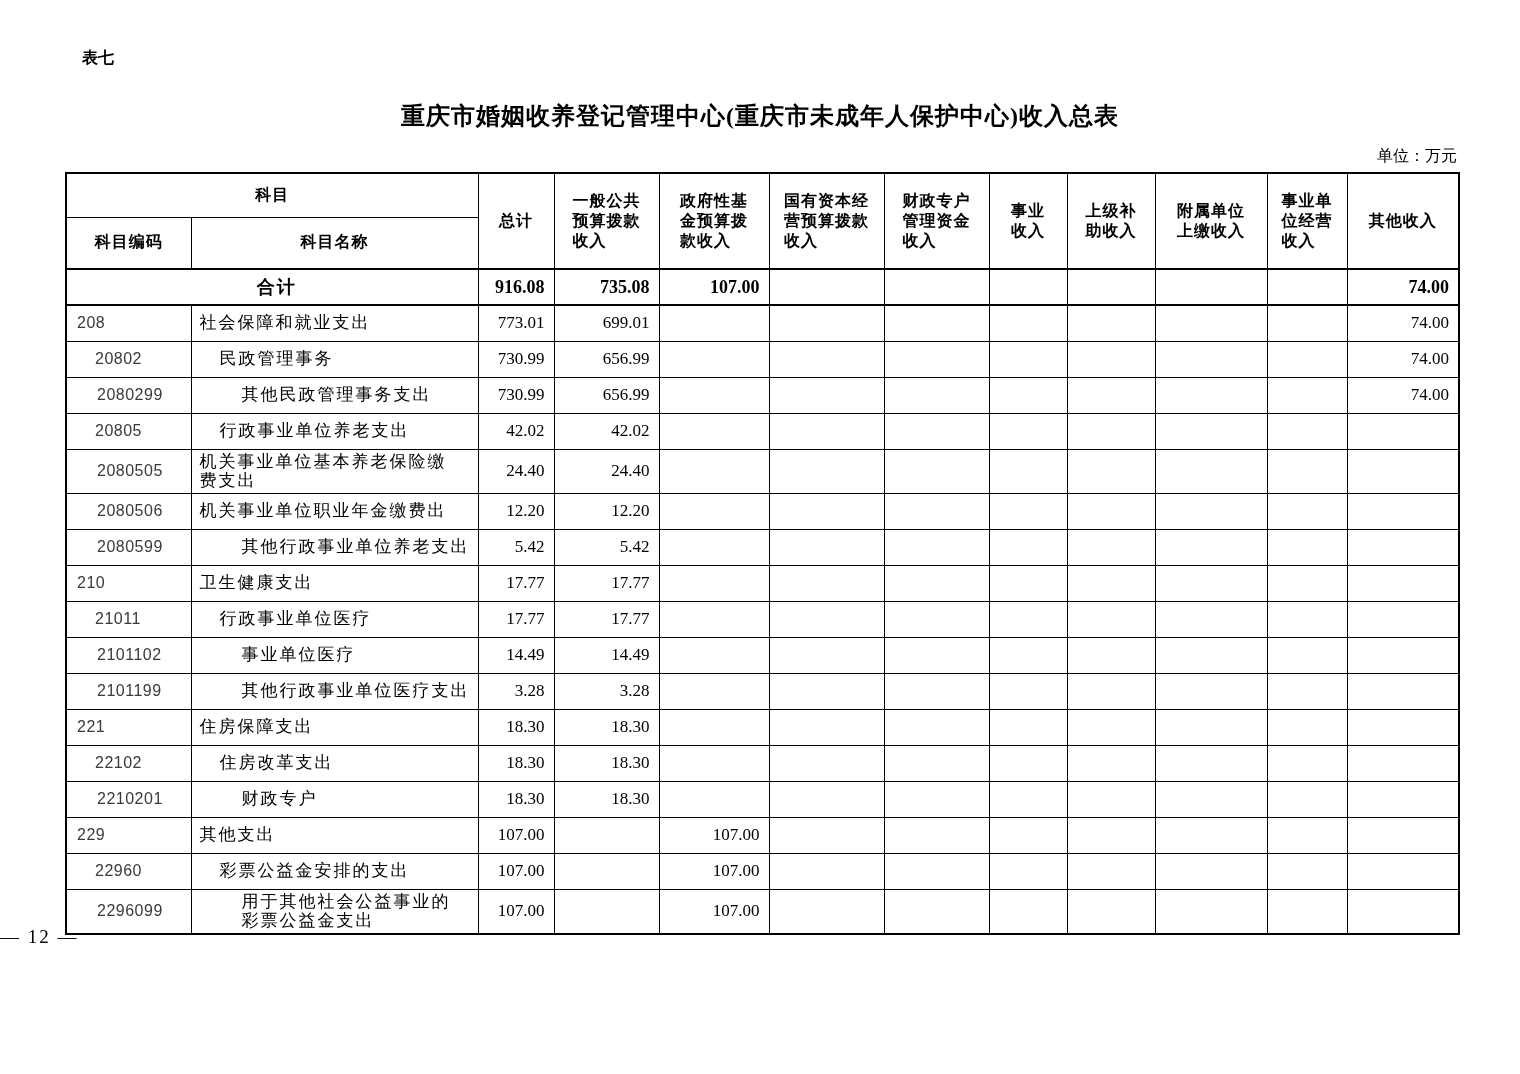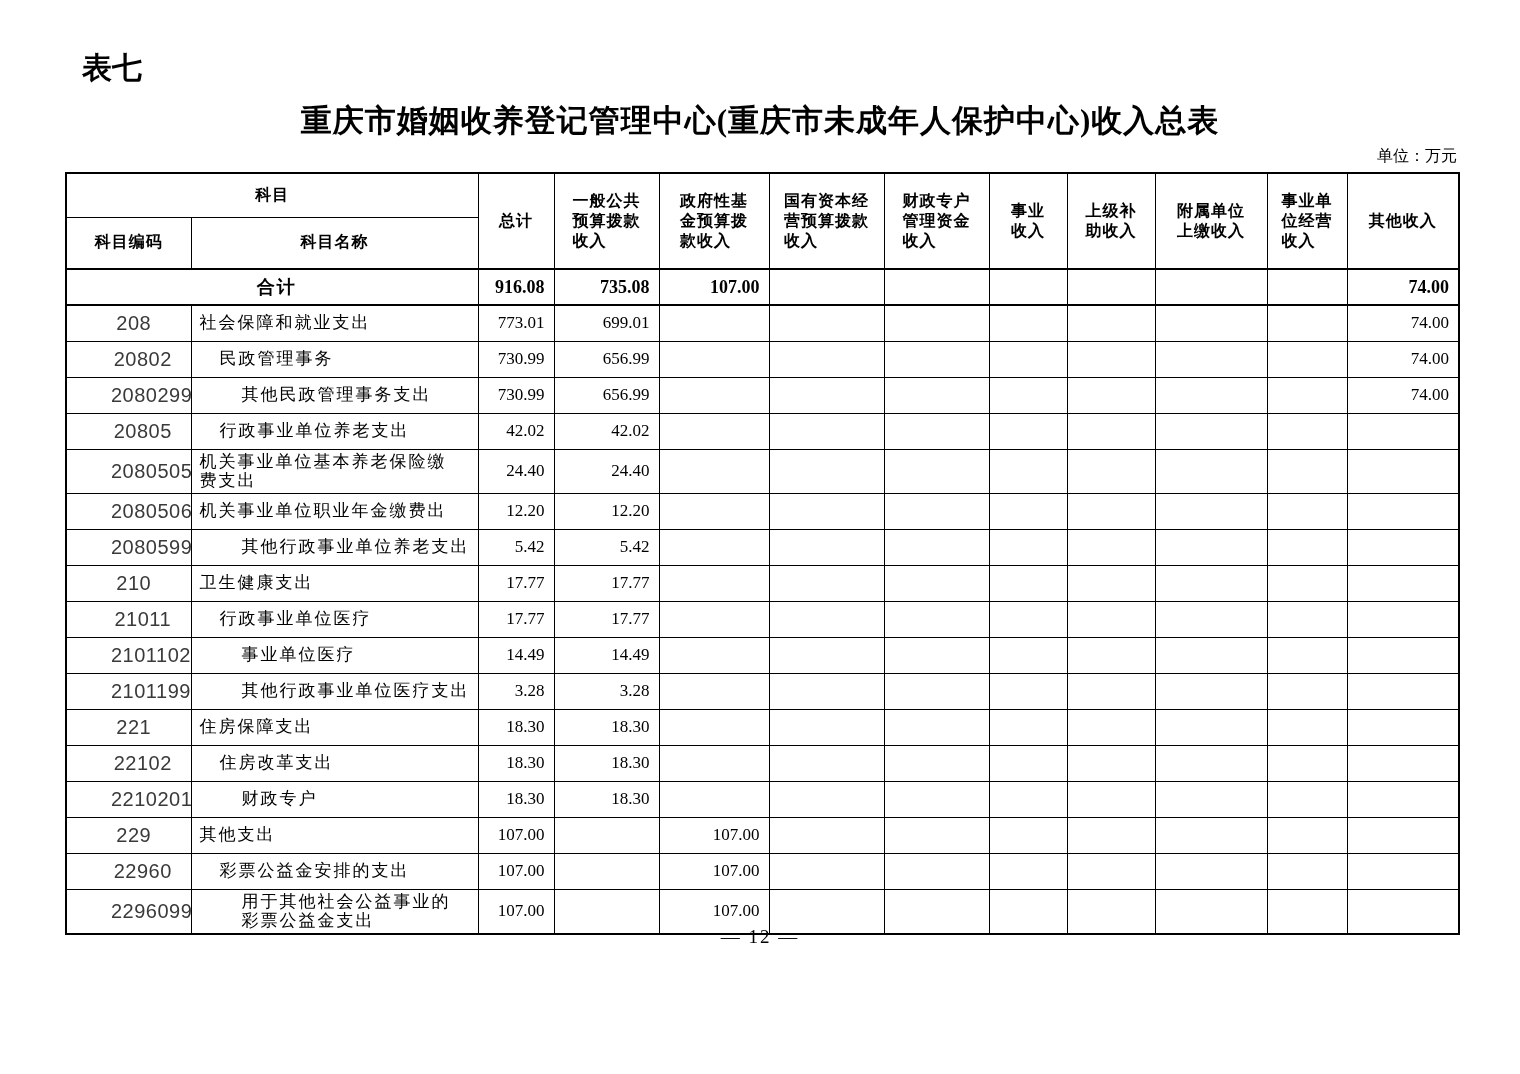--- a/index.html
+++ b/index.html
@@ -5,27 +5,27 @@
   * { box-sizing: border-box; margin: 0; padding: 0; }
   html, body { background: #ffffff; }
   body {
     width: 1520px; height: 1074px;
     position: relative;
     font-family: "Liberation Sans", sans-serif;
     color: #000;
   }
   .table-label {
     position: absolute; left: 82px; top: 48px;
-    font-size: 30px; font-weight: bold;
+    font-size: 16px; font-weight: bold;
     font-family: Liberation Serif, serif;
   }
   .doc-title {
     position: absolute; left: 0; top: 100px; width: 100%;
     text-align: center;
-    font-size: 31px; font-weight: bold;
+    font-size: 24px; font-weight: bold;
     font-family: "Liberation Serif", serif;
     letter-spacing: 1px;
   }
   .unit-note {
     position: absolute; top: 146px; right: 63px;
     font-size: 16px;
     font-family: "Liberation Serif", serif;
   }
   table.income-table {
     position: absolute; left: 65px; top: 172px;
@@ -58,49 +58,48 @@
   tbody tr.total-row td { border-bottom: 2px solid #000; }
   td.total-label {
     font-weight: bold;
     font-size: 18px;
     text-align: center;
     padding-left: 9px;
     letter-spacing: 2px;
   }
   td.code {
     font-family: "Liberation Sans", sans-serif;
-    font-size: 20px;
+    font-size: 16px;
     color: #3a3a3a;
-    text-align: center;
+    text-align: left;
     letter-spacing: 0.5px;
   }
   td.name {
     font-family: "Liberation Serif", serif;
     text-align: left;
     letter-spacing: 2px;
     white-space: pre-line;
     line-height: 1.15;
     padding-top: 2px; padding-bottom: 2px;
   }
   td.val {
     font-family: "Liberation Serif", serif;
     text-align: right;
     padding-right: 9px;
     font-size: 17px;
   }
   tr.total-row td.val { font-weight: bold; font-size: 18px; }
   .ci0 { padding-left: 10px; }
   .ci1 { padding-left: 28px; }
-  .ci2 { padding-left: 44px; }
+  .ci2 { padding-left: 30px; }
   .ni0 { padding-left: 8px; margin-top: 41px; }
   .ni1 { padding-left: 28px; }
   .ni2 { padding-left: 50px; }
   .page-footer {
     position: absolute; left: 0; top: 926px; width: 100%;
-    text-align: center;
     font-family: "Liberation Serif", serif;
     font-size: 19px;
     letter-spacing: 2px;
   }
 </style>
 </head>
 <body>
 
 <div class="table-label">表七</div>
 

